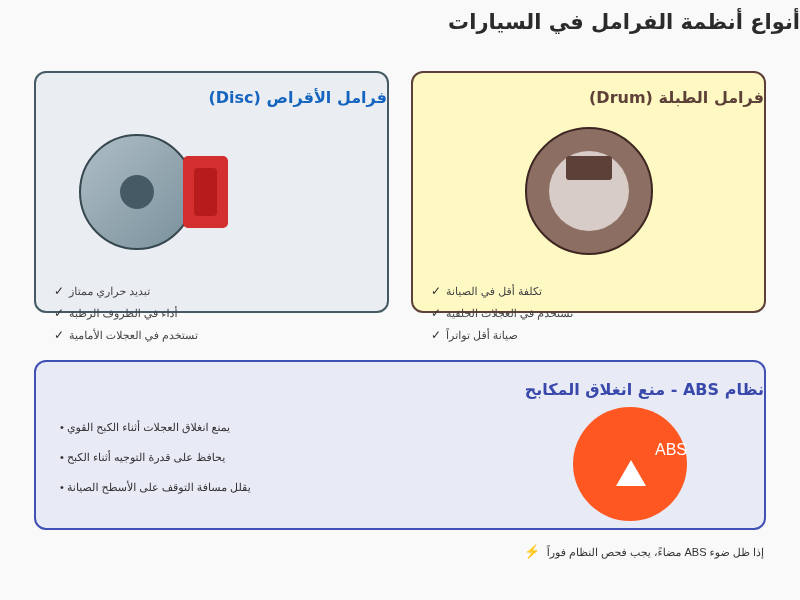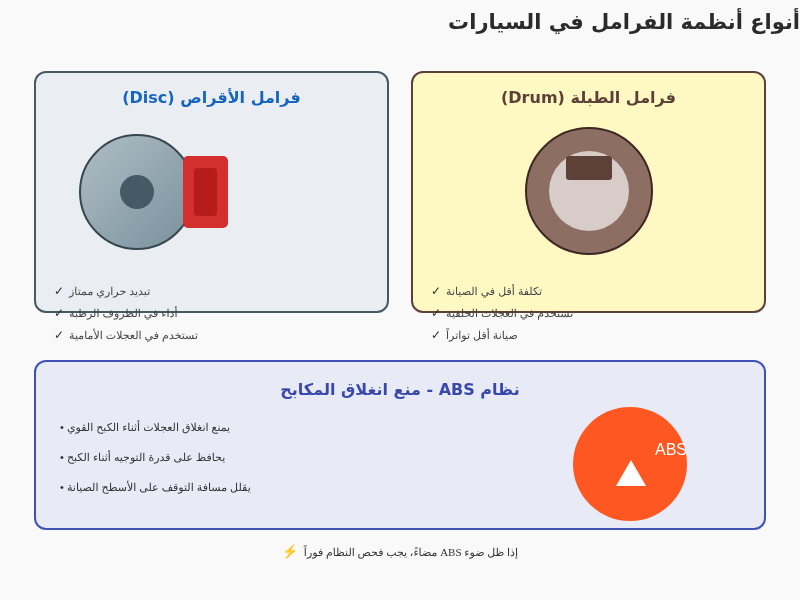--- a/index.html
+++ b/index.html
@@ -10,21 +10,21 @@
   .title {
     position:absolute; left:0; top:10px; width:800px; text-align:right;
     font-size:21px; font-weight:bold; color:#2b2b2b; direction:rtl;
   }
   .panel {
     position:absolute; border-radius:12px; box-sizing:border-box;
   }
   #disc-panel { left:34px; top:71px; width:355px; height:242px; background:#eaeef2; border:2px solid #455a64; }
   #drum-panel { left:411px; top:71px; width:355px; height:242px; background:#fef9c3; border:2px solid #5d4037; }
   .panel-title {
-    position:absolute; top:15px; left:0; width:100%; text-align:center;
+    position:absolute; top:15px; left:0; width:100%; text-align:right;
     font-size:16px; font-weight:bold; direction:rtl;
   }
   #disc-panel .panel-title { color:#1565c0; }
   #drum-panel .panel-title { color:#5d4037; }
   .feat-list { position:absolute; margin:8px; padding:0; list-style:none; }
   .feat-list li {
     height:22px; line-height:22px; font-size:11px; color:#444; white-space:nowrap;
     font-family: "Liberation Sans", sans-serif;
   }
   .feat-list .check { display:inline-block; margin-right:5px; font-size:12px; color:#333; }
@@ -33,22 +33,22 @@
   #abs-panel { left:34px; top:360px; width:732px; height:170px; background:#e8eaf6; border:2px solid #3f51b5; border-radius:12px; }
   #abs-panel .panel-title { color:#3949ab; top:18px; font-size:16px; }
   .abs-list { position:absolute; left:24px; top:54px; margin:0; padding:0; list-style:none; direction:ltr; }
   .abs-list li { height:30px; line-height:22px; font-size:11px; color:#333; font-family: "Liberation Sans", sans-serif; white-space:nowrap; }
   .abs-circle {
     position:absolute; left:537px; top:45px; width:114px; height:114px; border-radius:50%; background:#ff5722;
   }
   .abs-label { position:absolute; left:0; top:34px; width:100%; text-align:right; color:#fff; font-size:16px; font-family:"Liberation Sans", sans-serif; }
   .abs-tri { position:absolute; left:43px; top:53px; width:0; height:0; border-left:15px solid transparent; border-right:15px solid transparent; border-bottom:26px solid #fff; }
   .abs-warning {
-    position:absolute; left:0; top:182px; width:100%; text-align:center; font-size:11px; color:#333;
-    font-family:Liberation Serif, serif; direction:ltr;
+    position:absolute; left:0; top:182px; width:100%; text-align:right; font-size:11px; color:#333;
+    font-family:Liberation Sans, sans-serif; direction:ltr;
   }
   .abs-warning .bolt { font-size:13px; margin-right:3px; color:#222; }
 </style>
 </head>
 <body>
 
 <div class="title">أنواع أنظمة الفرامل في السيارات</div>
 
 <div id="disc-panel" class="panel">
   <div class="panel-title">فرامل الأقراص (Disc)</div>

